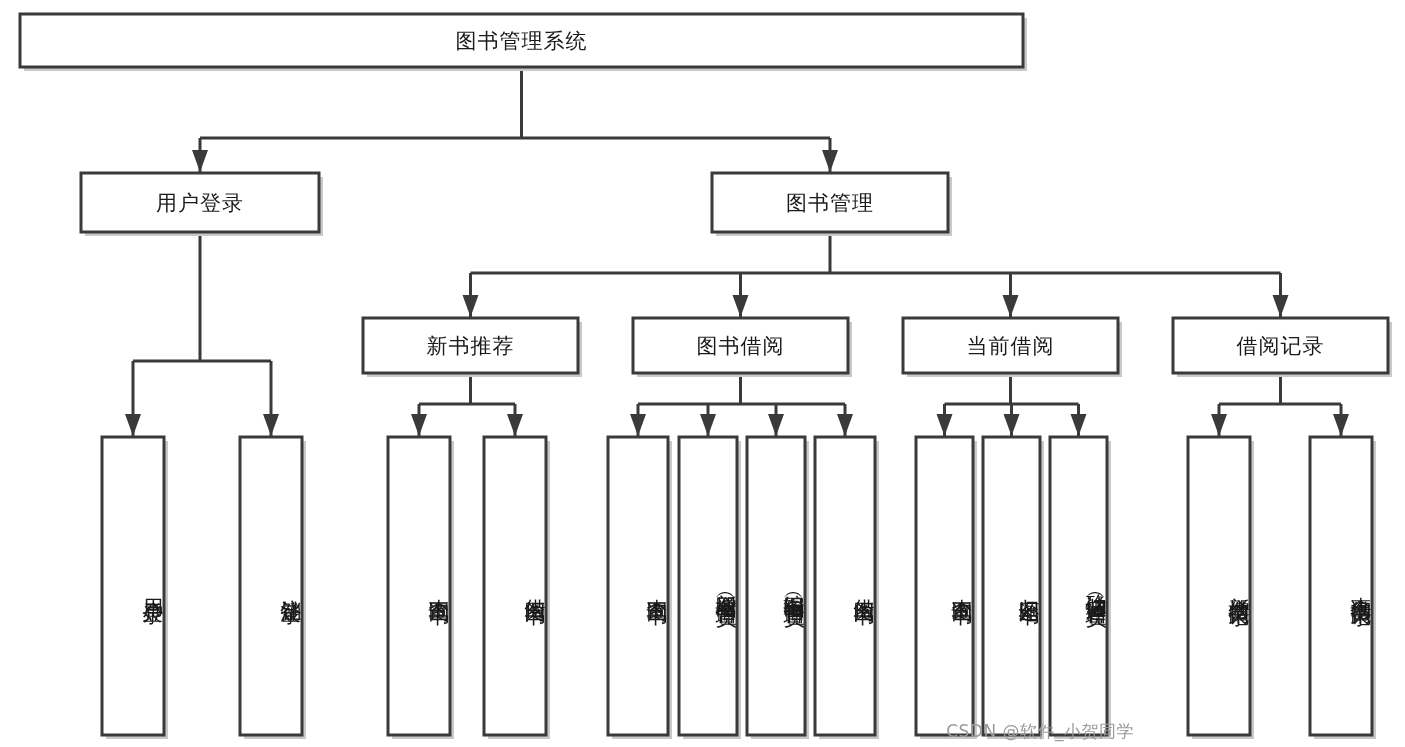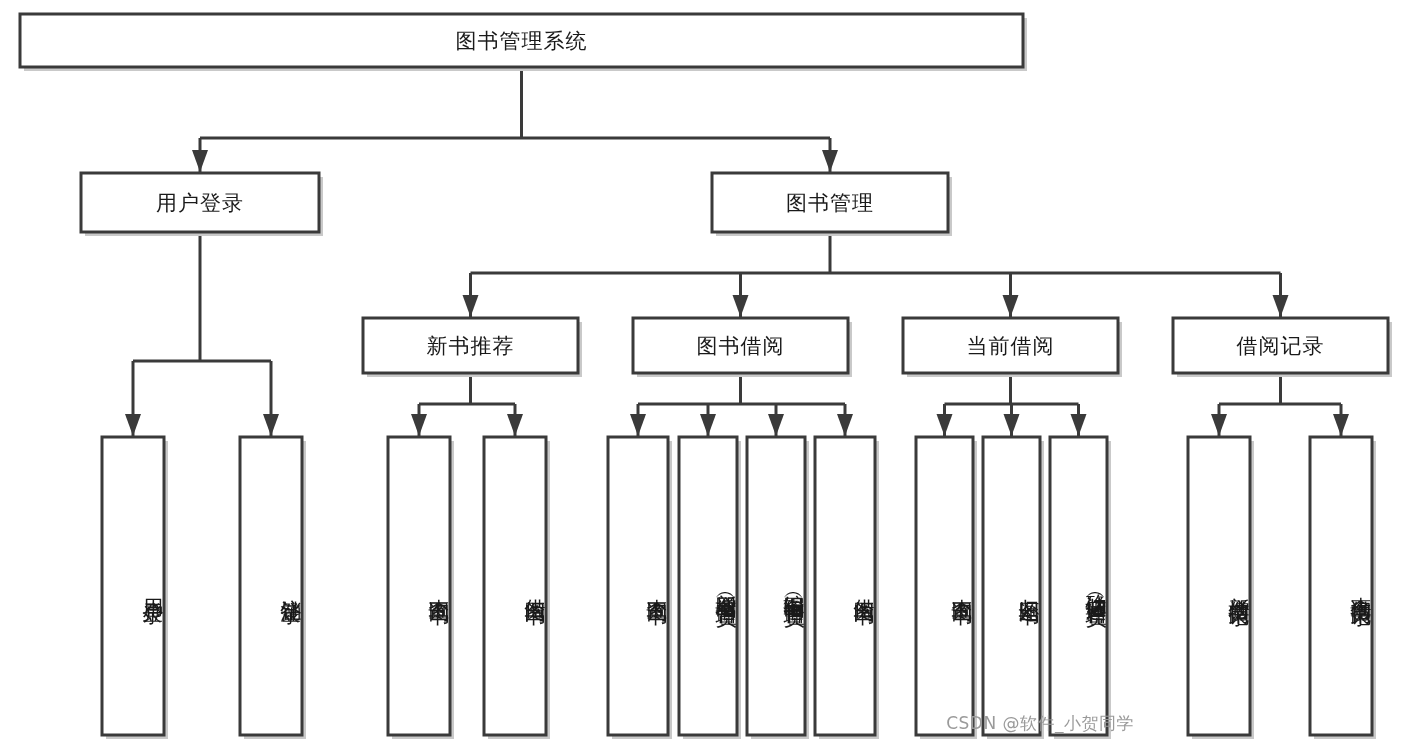--- a/index.html
+++ b/index.html
@@ -68,21 +68,21 @@
     letter-spacing: 2px;
     display: flex;
     align-items: flex-start;
     justify-content: center;
     white-space: nowrap;
     pointer-events: none;
   }
   .watermark {
     position: absolute;
     right: 4px;
-    bottom: 12px;
+    bottom: 4px;
     font-family: "DejaVu Sans", "Liberation Sans", sans-serif;
     font-size: 17px;
     color: #9a9a9a;
     letter-spacing: 0.5px;
     white-space: nowrap;
   }
 </style>
 </head>
 <body>
 

